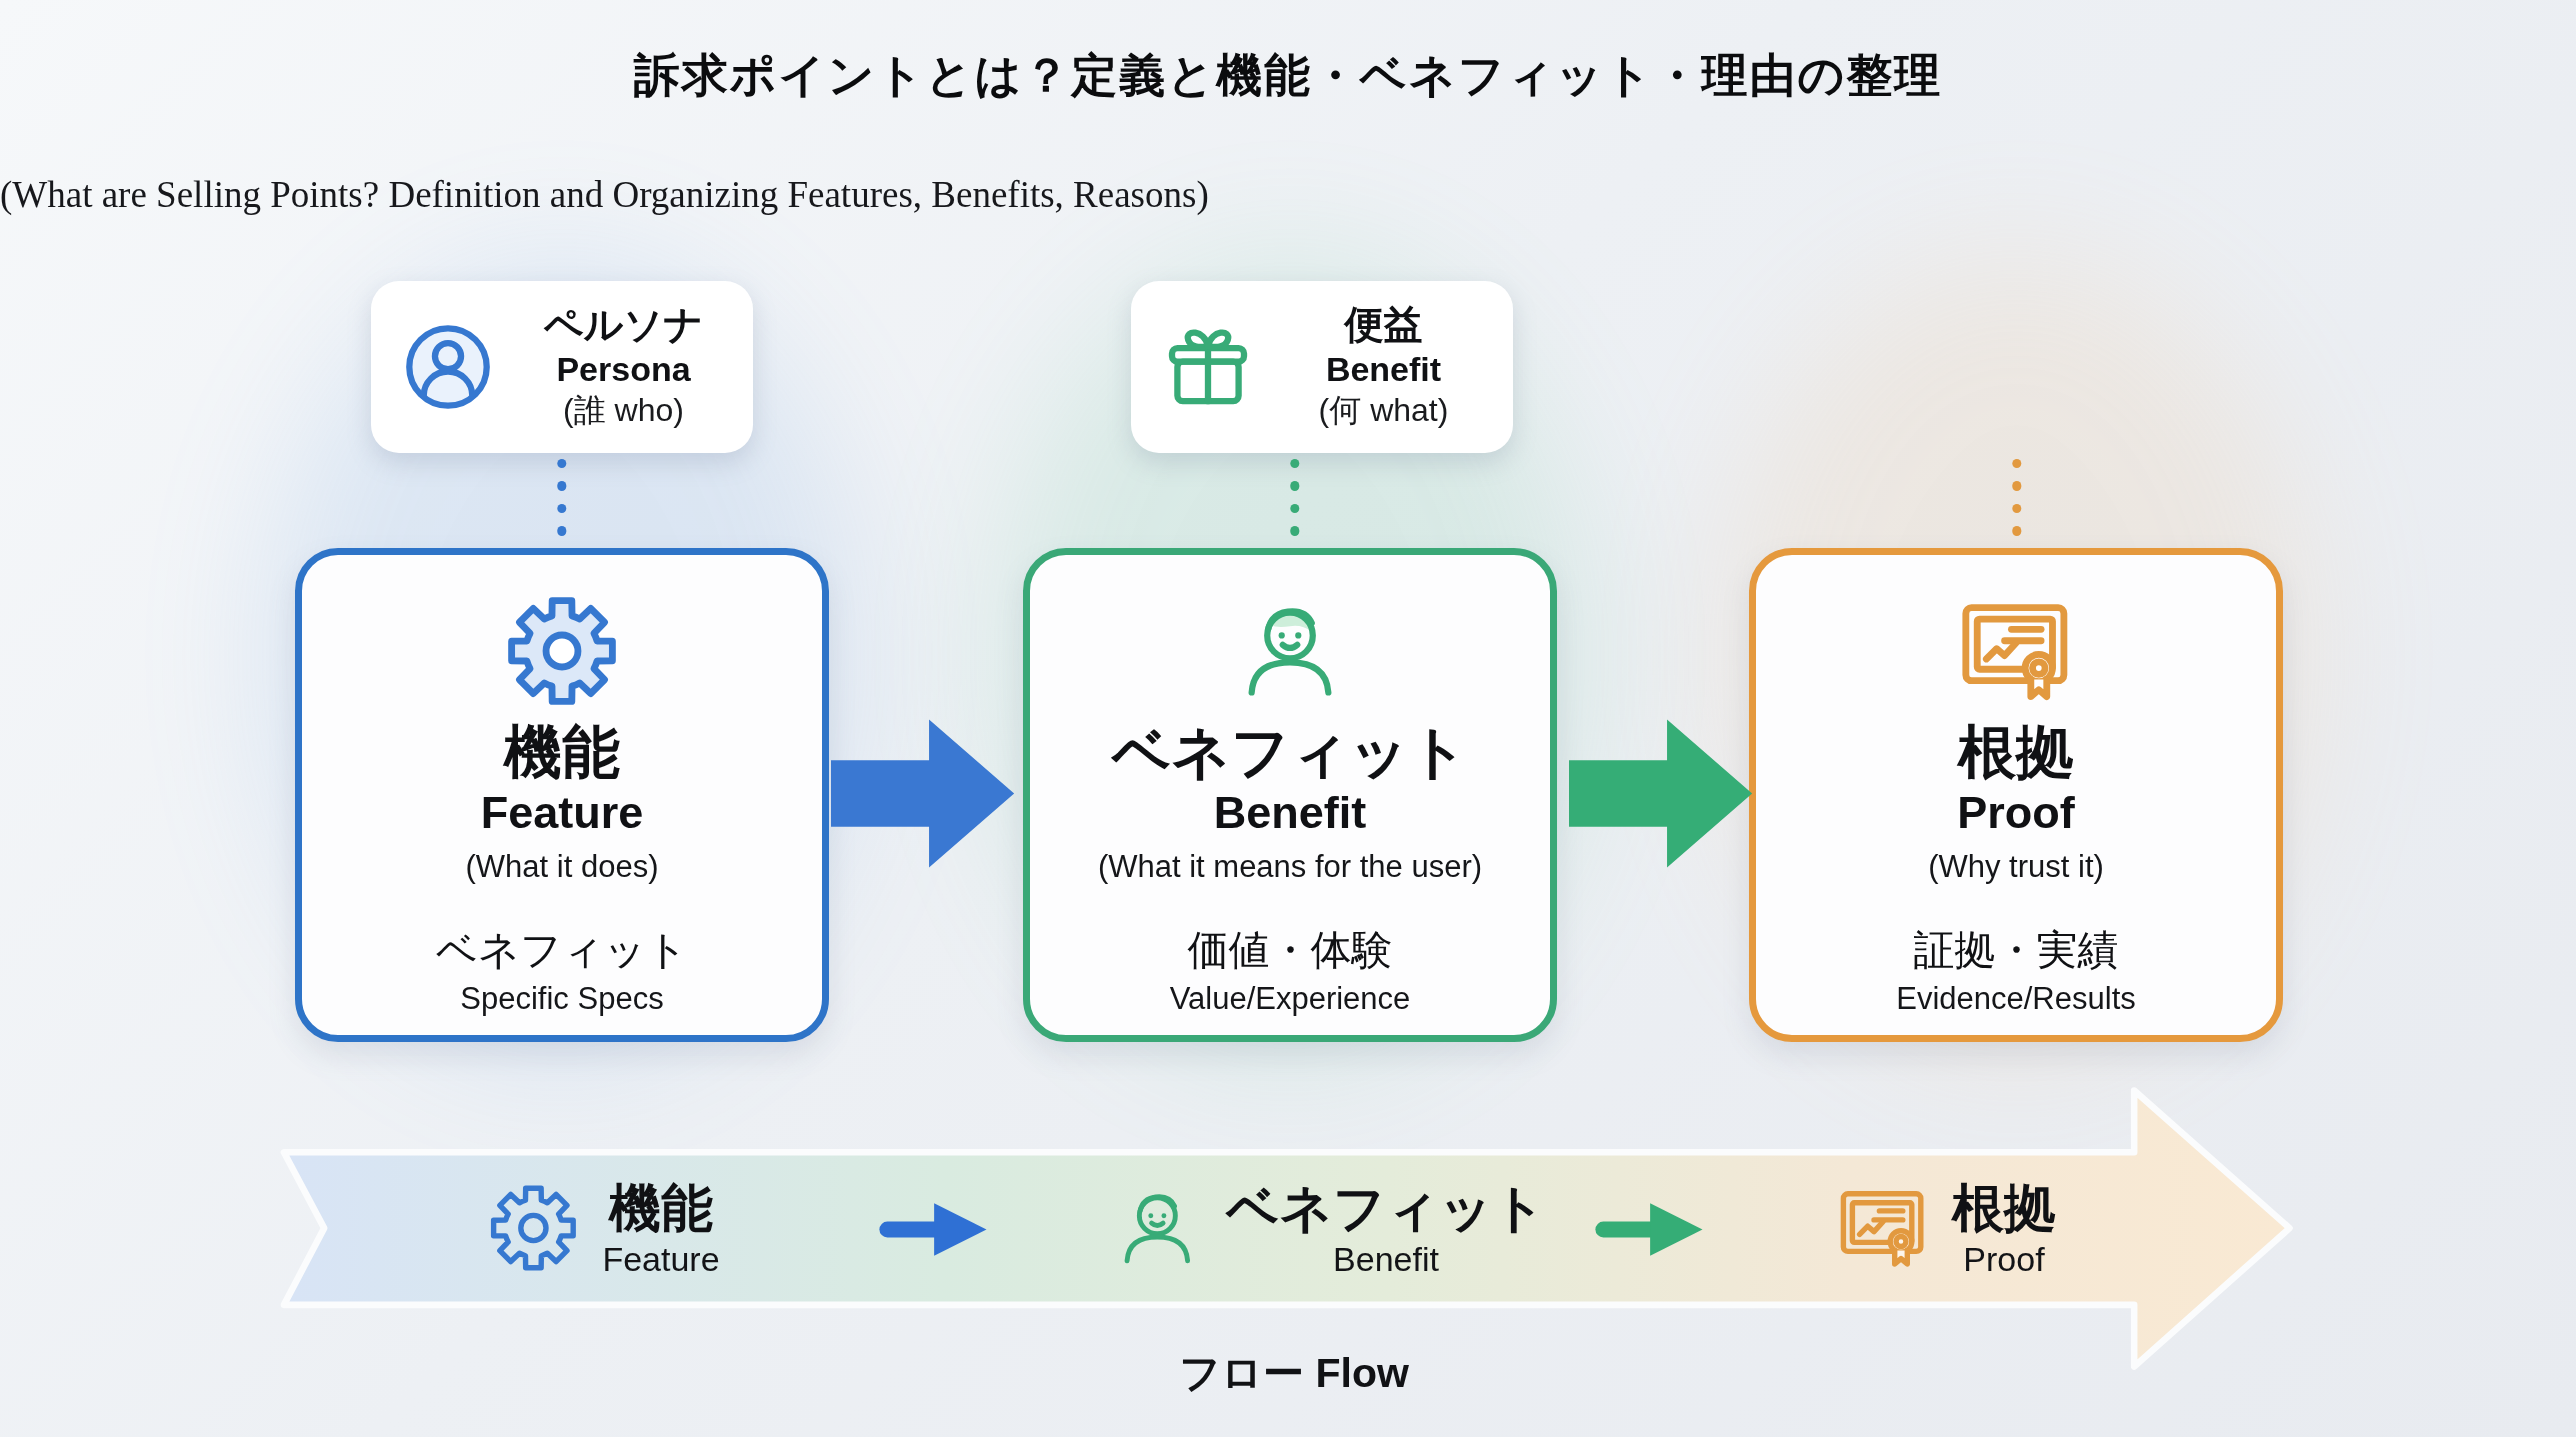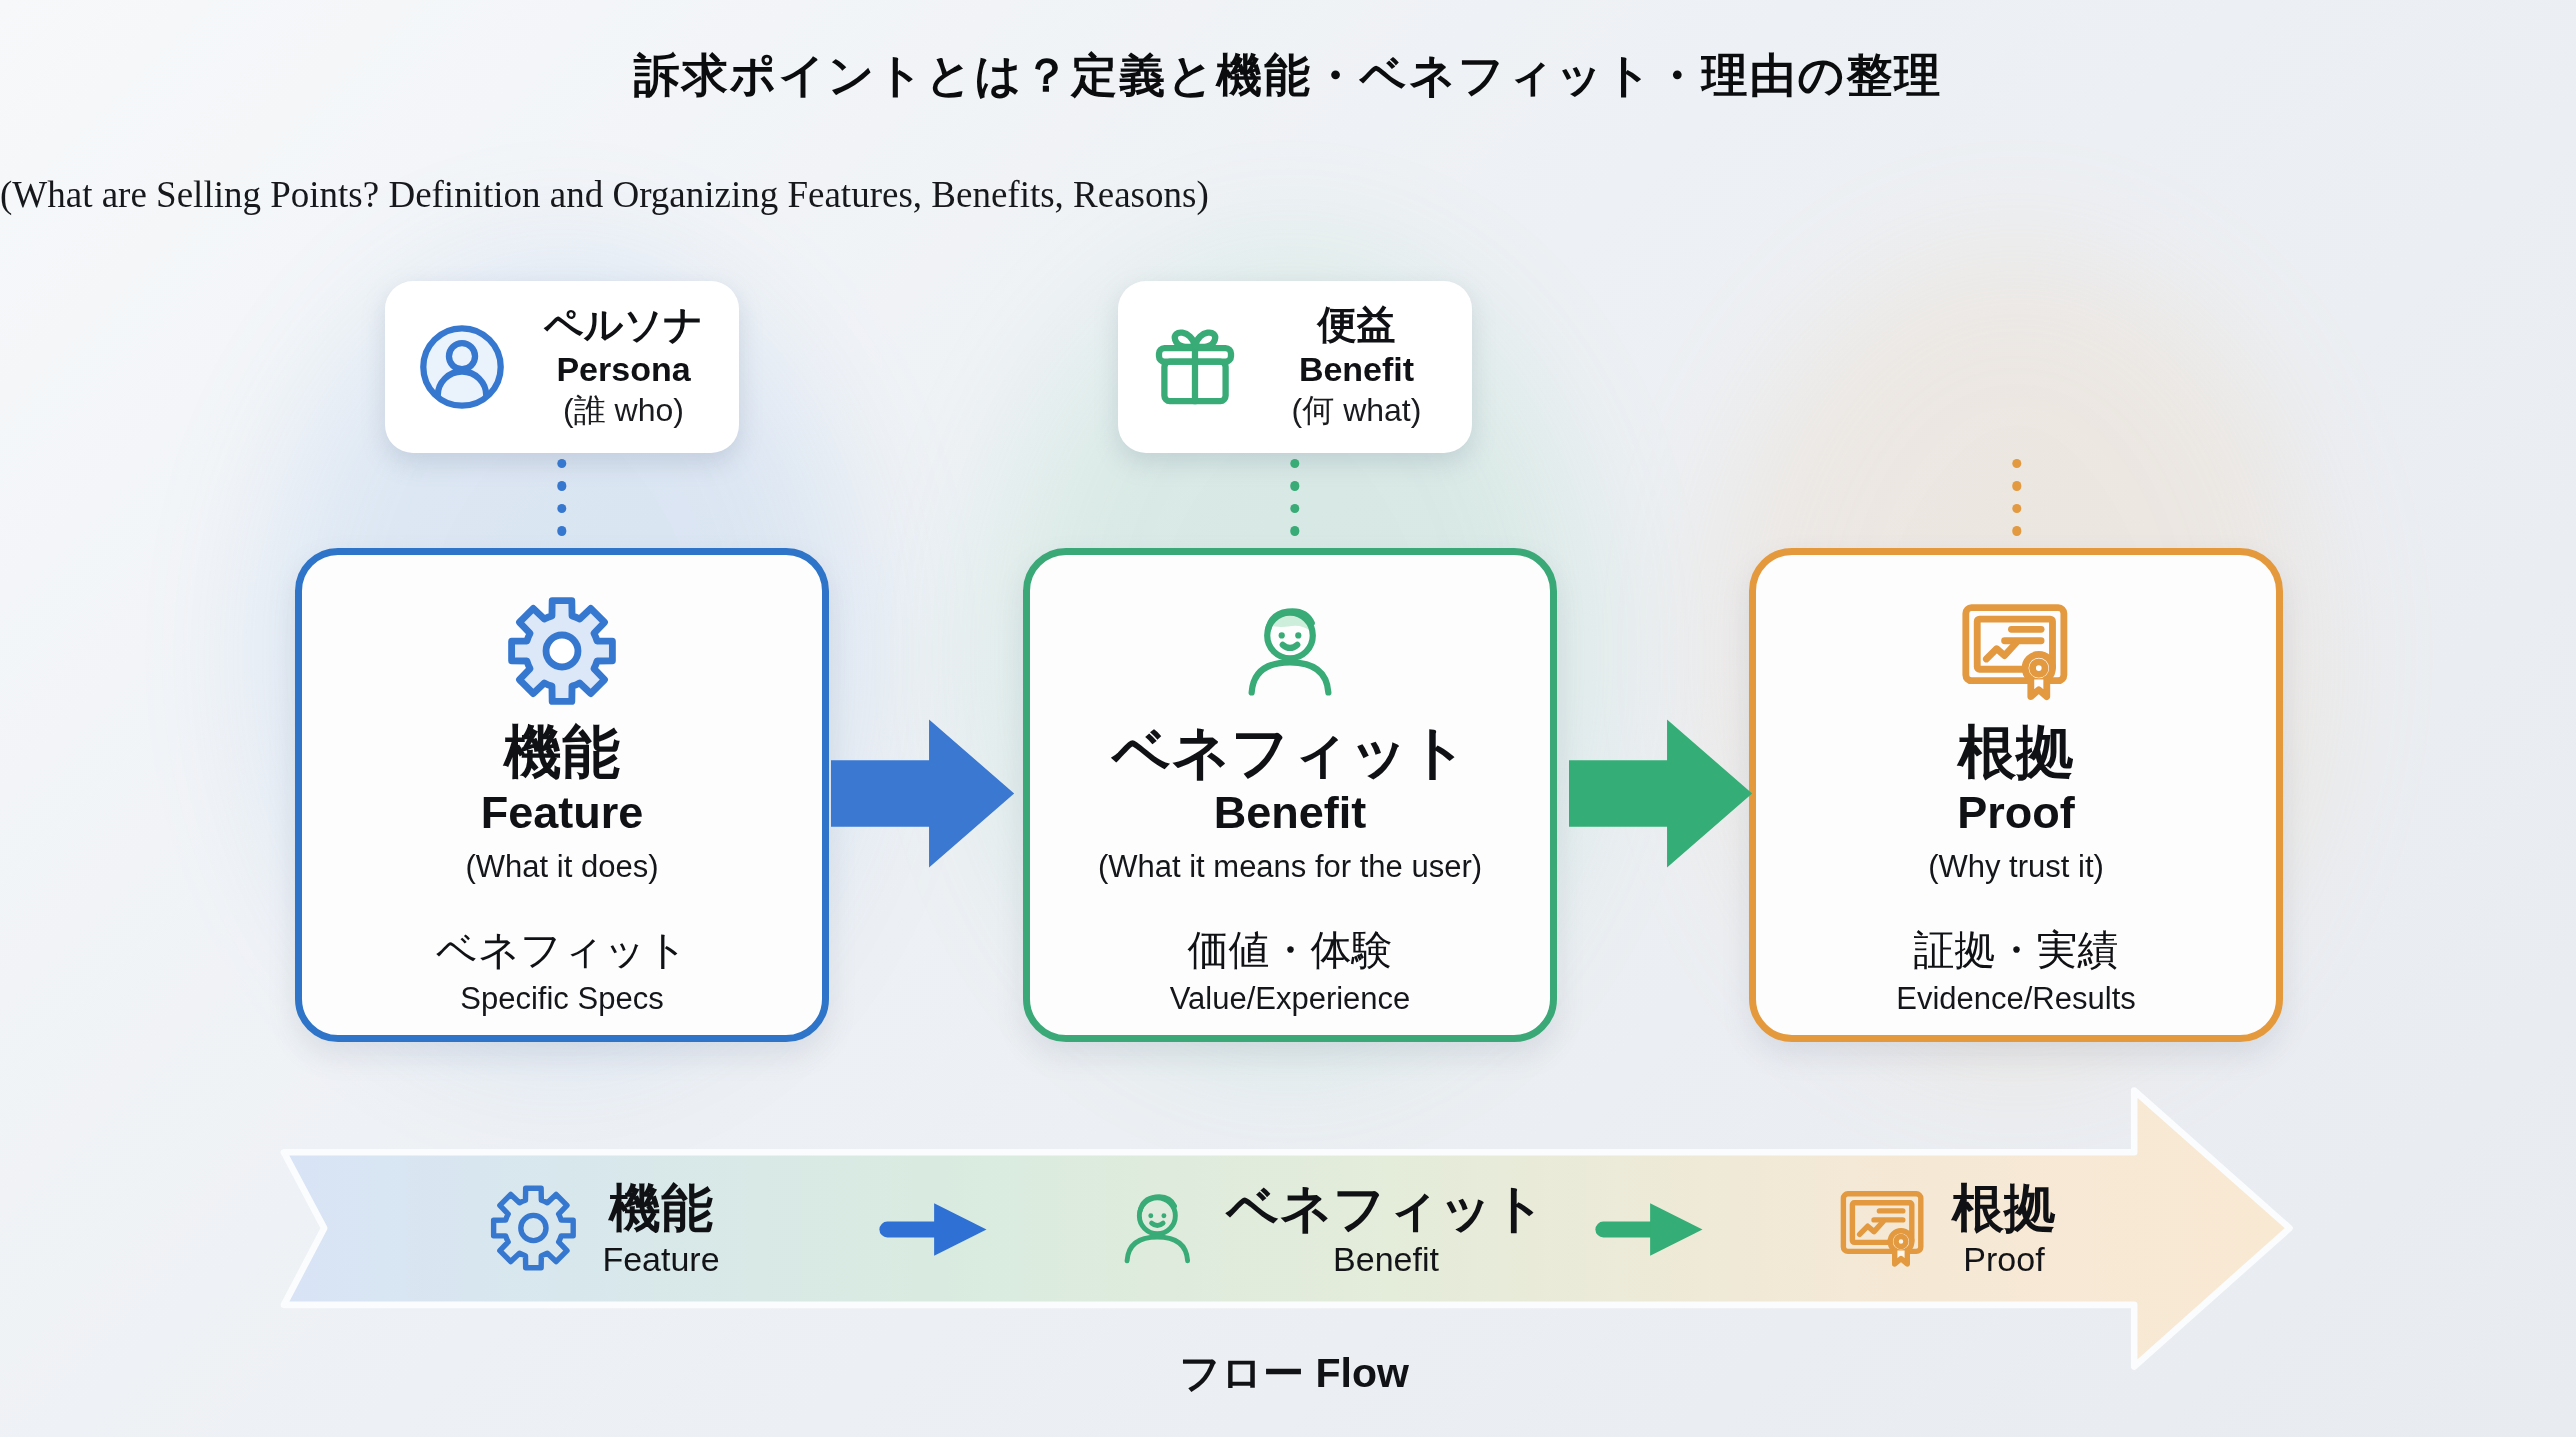--- a/index.html
+++ b/index.html
@@ -25,21 +25,21 @@
     position:absolute;top:45px;left:0;width:100%;text-align:center;
     font-size:46px;font-weight:bold;letter-spacing:1.9px;color:#0b0c0e;
   }
   .subtitle{
     position:absolute;top:173px;left:0;width:100%;
     font-size:37px;font-weight:normal;color:#17181c;font-family:Liberation Serif, serif;
   }
 
   
   .badge{
-    position:absolute;top:281px;width:354px;height:172px;
+    position:absolute;top:281px;width:382px;height:172px;
     transform:translateX(-50%);
     background:#ffffff;border-radius:28px;
     box-shadow:0 9.4px 24px rgba(110,125,150,.22);
     display:flex;align-items:center;gap:27px;
     padding-left:32px;box-sizing:border-box;
   }
   .badge-icon{flex:0 0 auto;display:flex;}
   .badge-icon svg{width:90px;height:90px;}
   .badge-text{flex:1;display:flex;flex-direction:column;align-items:center;padding-right:26px;}
   .b-jp{font-size:39px;font-weight:bold;line-height:1.2;}
@@ -140,21 +140,21 @@
         <circle cx="50" cy="50" r="14" fill="#ffffff" stroke="#3678d0" stroke-width="6"></circle>
       </svg>
     </span>
     <span class="x-jp">機能</span>
     <span class="x-en">Feature</span>
     <span class="x-note">(What it does)</span>
     <span class="x-djp">ベネフィット</span>
     <span class="x-den">Specific Specs</span>
   </div>
 
-  <div class="badge" style="left:1295px;">
+  <div class="badge" style="left:1322px;">
     <span class="badge-icon">
       <svg viewBox="0 0 100 100">
         <g fill="none" stroke="#38ab77" stroke-width="7" stroke-linejoin="round" stroke-linecap="round">
           <rect x="16" y="44" width="68" height="44" rx="6"></rect>
           <rect x="10" y="29" width="80" height="15" rx="6"></rect>
           <line x1="50" y1="29" x2="50" y2="88"></line>
           <path d="M50 27 C 46 8 24 8 28 20 C 31 29 42 28 50 27 Z"></path>
           <path d="M50 27 C 54 8 76 8 72 20 C 69 29 58 28 50 27 Z"></path>
         </g>
       </svg>

